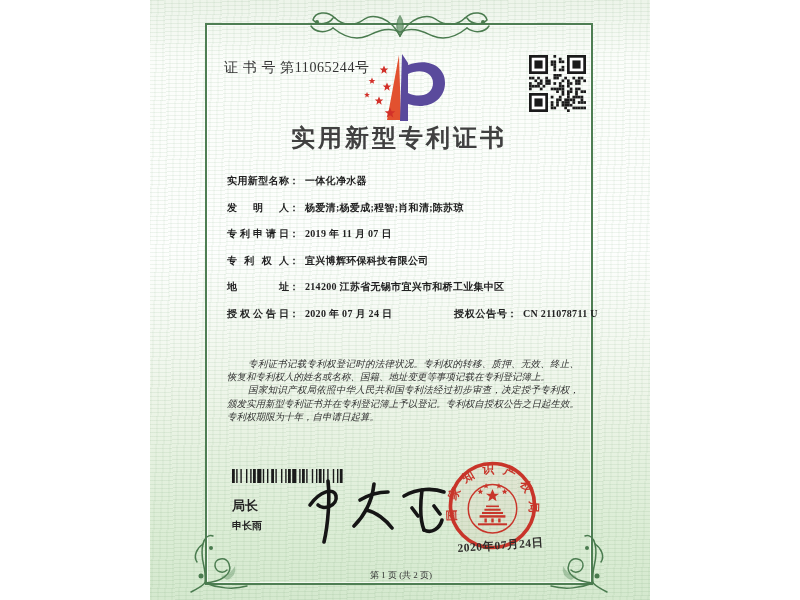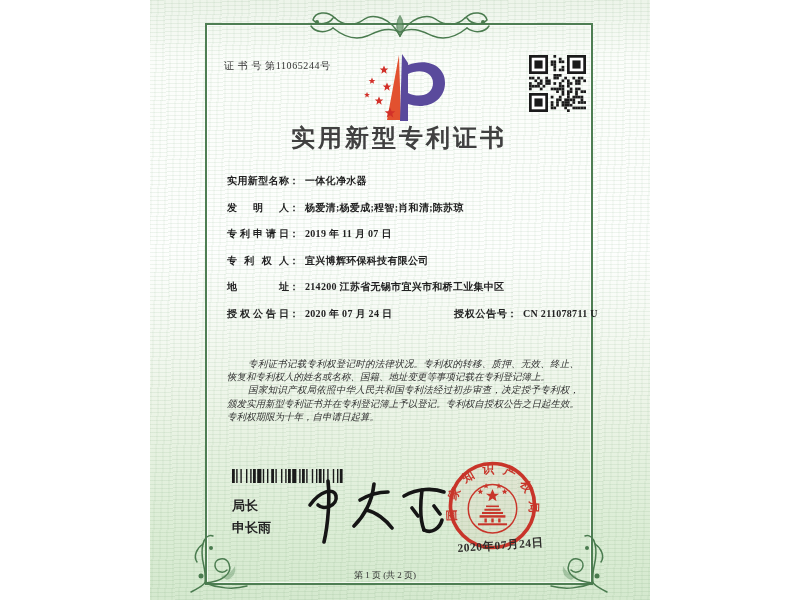--- a/index.html
+++ b/index.html
@@ -8,39 +8,39 @@
   .paper{position:absolute;left:150px;top:0;width:500px;height:600px;
          background:linear-gradient(180deg,#edf4ea 0%,#fbfdfa 10%,#fdfefd 42%,#ecf4e7 68%,#dcedd6 88%,#d5e9cf 100%);}
   .paper::after{content:"";position:absolute;inset:0;
          background:
            repeating-linear-gradient(178deg, rgba(108,160,110,0.10) 0 1px, rgba(255,255,255,0) 1px 4px),
            repeating-linear-gradient(92deg, rgba(108,160,110,0.05) 0 2px, rgba(255,255,255,0) 2px 7px);
          mix-blend-mode:multiply;}
   .frame{position:absolute;left:205px;top:23px;width:388px;height:562px;box-sizing:border-box;
          border:2px solid #4e7e53;box-shadow:inset 0 0 0 1px rgba(255,255,255,0.75);}
   .abs{position:absolute;}
-  .cert-no{left:224px;top:59px;font-size:10px;letter-spacing:0.6px;color:#333;}
+  .cert-no{left:224px;top:59px;font-size:14px;letter-spacing:0.6px;color:#333;}
   .title{left:205px;top:122px;width:388px;text-align:center;font-size:24px;letter-spacing:3px;
          font-weight:600;color:#404040;}
   .fields{left:227px;top:174px;width:366px;font-size:10px;color:#222;}
   .field-row{position:relative;height:26.6px;white-space:nowrap;font-weight:bold;}
   .flabel{display:inline-block;width:62px;text-align:justify;text-align-last:justify;vertical-align:top;}
   .fcolon{display:inline-block;margin-right:6px;}
   .fvalue{letter-spacing:0.3px;}
   .pair2{position:absolute;left:227px;top:0;}
   .paras{left:227px;top:358px;width:352px;font-size:9.5px;line-height:13.2px;color:#333;
          font-style:italic;text-align:justify;}
   .paras p{margin:0;text-indent:21px;}
   .director-title{left:232px;top:497px;font-size:13px;font-weight:bold;color:#222;
          font-family:"Liberation Sans","DejaVu Sans",sans-serif;}
-  .director-name{left:232px;top:519px;font-size:13px;font-weight:bold;color:#222;
+  .director-name{left:232px;top:519px;font-size:10px;font-weight:bold;color:#222;
          font-family:"Liberation Sans","DejaVu Sans",sans-serif;}
   .seal-date{left:443px;top:538px;width:115px;text-align:center;font-size:11.5px;font-weight:bold;
          color:#2e2d2b;transform:rotate(-4deg);z-index:7;letter-spacing:0.5px;}
-  .page-info{left:205px;top:569px;width:360px;text-align:center;font-size:9px;color:#333;}
+  .page-info{left:221px;top:569px;width:360px;text-align:center;font-size:9px;color:#333;}
   svg{display:block;}
   .z6{z-index:6;}
 </style>
 </head>
 <body>
 
 <div class="stage">
   <div class="paper"></div>
   <div class="frame"></div>
 

